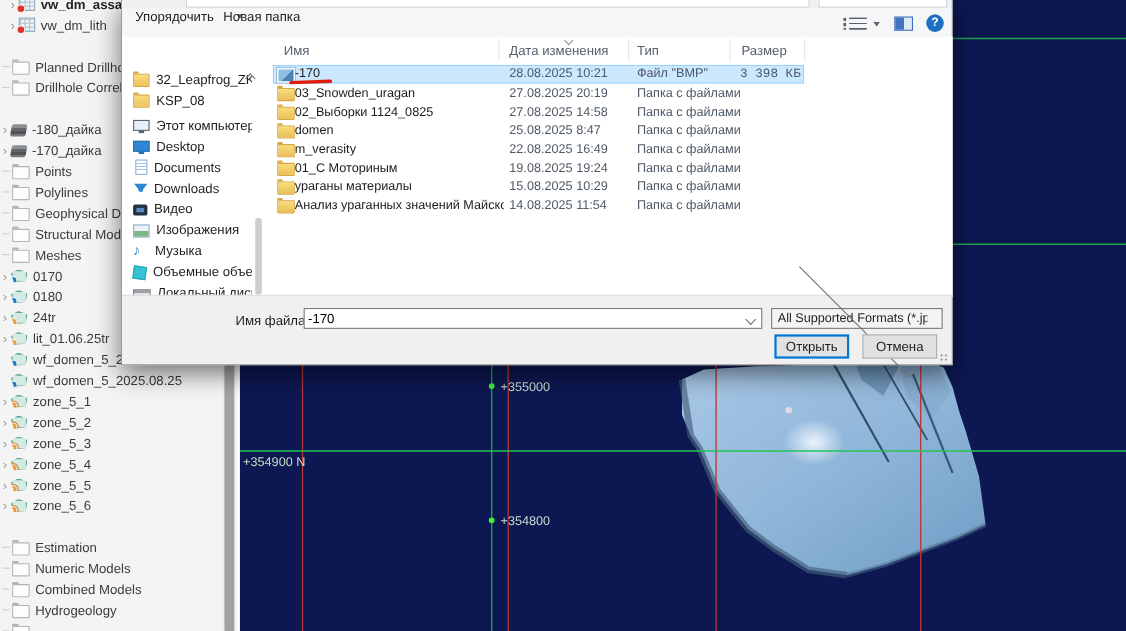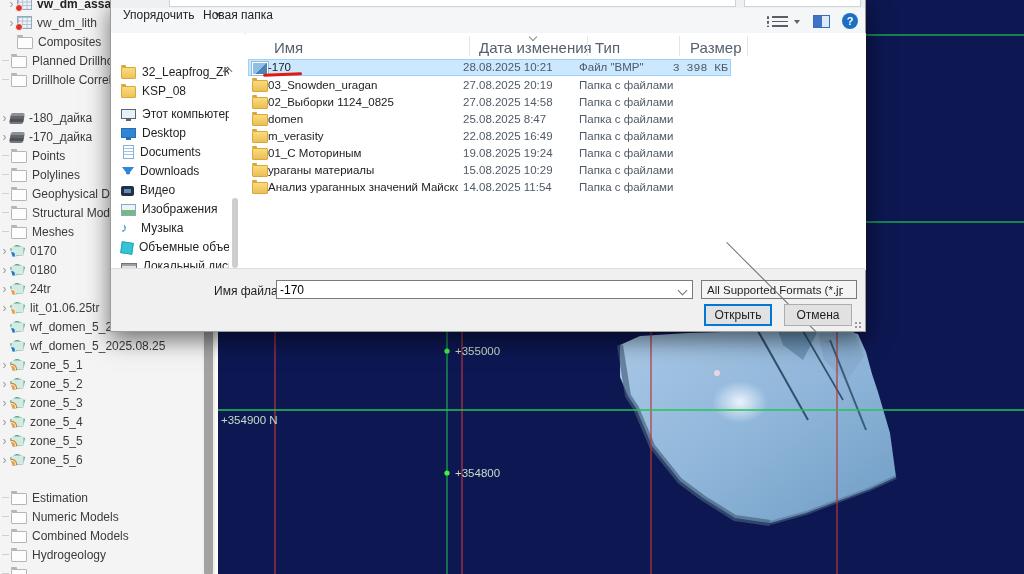--- a/index.html
+++ b/index.html
@@ -69,21 +69,21 @@
   .ni-down::before{content:"";position:absolute;left:-2px;top:-6px;width:4px;height:5px;background:#2f86d6;}
   .ni-video{width:13px;height:10px;background:#243142;border-radius:2px;margin-top:1px;}
   .ni-video::after{content:"";position:absolute;left:3px;top:3px;width:7px;height:4px;background:#5b8bc0;}
   .ni-pic{width:13px;height:10px;background:linear-gradient(#eaf3fb 0 5px,#79b880 5px);border:1px solid #8aa8c8;margin-top:1px;}
   .ni-music{font-size:13px;color:#2f86d6;line-height:12px;margin-left:2px;}
   .ni-cube{width:10px;height:10px;margin-left:2px;margin-top:1px;background:#35c3d6;border:1px solid #23a3b5;transform:rotate(8deg);}
   .ni-disk{width:14px;height:7px;margin-top:3px;background:linear-gradient(#9aa0a6 0 2px,#dfe3e7 2px);border:1px solid #6f757b;}
   #nav-thumb{position:absolute;left:121px;top:165px;width:6px;height:70px;background:#cdcdcd;border-radius:3px;}
   
   #flist{position:absolute;left:135px;top:33px;width:620px;height:237px;background:#fff;}
-  #fhead{position:absolute;left:16px;top:3px;width:100%;height:20px;font-size:15px;color:#56606e;}
+  #fhead{position:absolute;left:0;top:3px;width:100%;height:20px;font-size:12px;color:#56606e;}
   .hsep{position:absolute;top:0;width:1px;height:20px;background:#e5e5e5;}
   .hlabel{position:absolute;top:3px;white-space:nowrap;}
   #sortchev{position:absolute;left:268px;top:-2px;width:5px;height:5px;border-right:1.2px solid #8a8a8a;border-bottom:1.2px solid #8a8a8a;transform:rotate(45deg);}
   .frow{position:absolute;left:2px;width:483px;height:17px;font-size:11.5px;color:#1c1c1c;}
   .frow.sel{background:#cce8ff;box-shadow:0 0 0 1px #99d1ff inset;}
   .fcell{position:absolute;top:2px;white-space:nowrap;overflow:hidden;}
   .c-name{left:20px;width:190px;} .c-date{left:215px;width:112px;color:#4f5a66;}
   .c-type{left:331px;width:115px;color:#4f5a66;} .c-size{left:380px;width:100px;text-align:right;color:#4f5a66;font-family:Liberation Mono, monospace;}
   .ficon{position:absolute;left:4px;top:3px;width:14px;height:11px;}
   .fi-folder{background:linear-gradient(#f9dc7d,#eabf55);border:1px solid #d8a83e;border-radius:1px;height:10px;}
@@ -161,25 +161,20 @@
     <div class="trow bold ind2" style="top:-5px">
         <span class="chev">›</span>
         <span class="ticon ic-table"></span>
         <span class="tlabel">vw_dm_assay</span>
       </div>
     <div class="trow ind2" style="top:14px">
         <span class="chev">›</span>
         <span class="ticon ic-table"></span>
         <span class="tlabel">vw_dm_lith</span>
       </div>
-    <div class="trow ind2" style="top:33px">
-        <span class="chev"></span>
-        <span class="ticon ic-folder"></span>
-        <span class="tlabel">Composites</span>
-      </div>
     <div class="trow ind1" style="top:52px">
         <span class="dash"></span>
         <span class="ticon ic-folder"></span>
         <span class="tlabel">Planned Drillholes</span>
       </div>
     <div class="trow ind1" style="top:71px">
         <span class="dash"></span>
         <span class="ticon ic-folder"></span>
         <span class="tlabel">Drillhole Correlation</span>
       </div>

